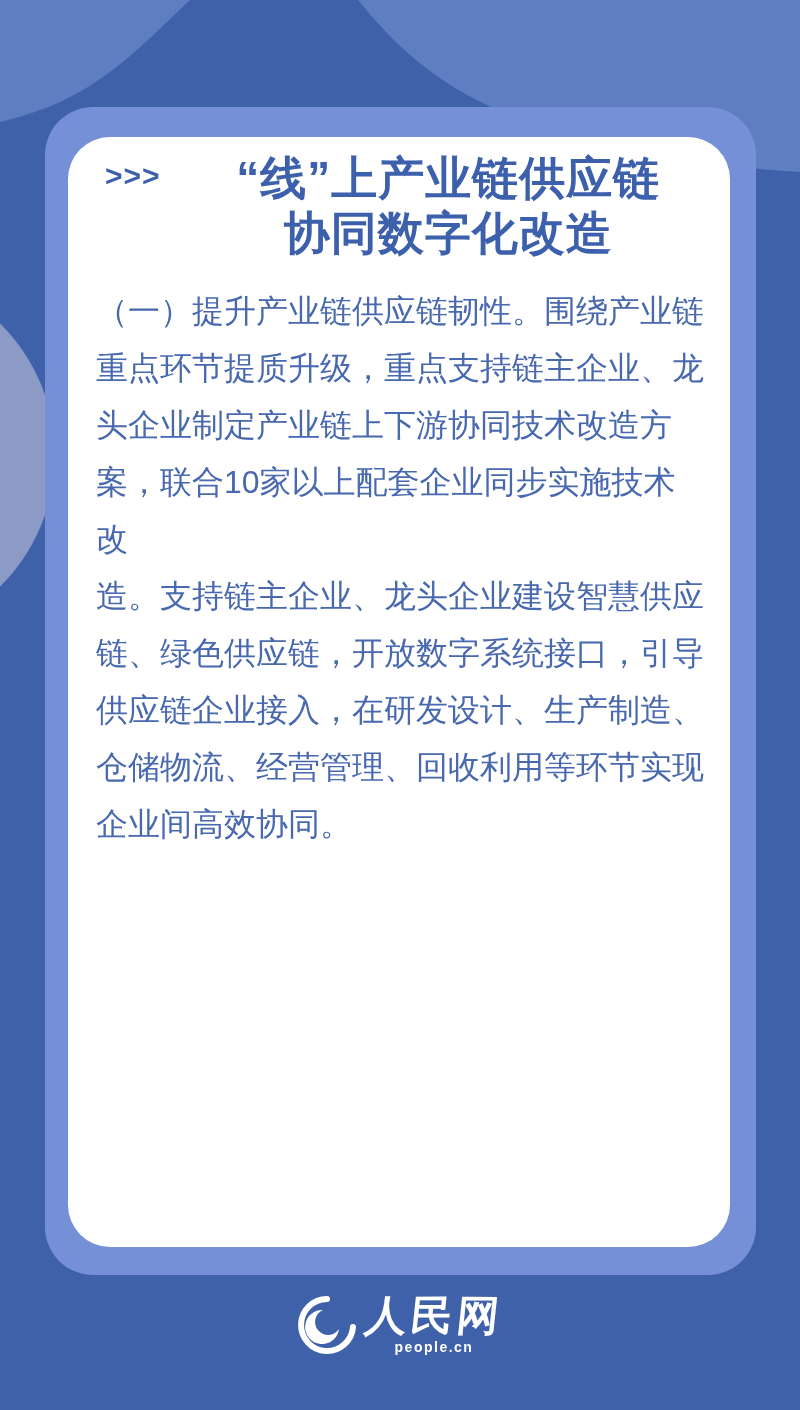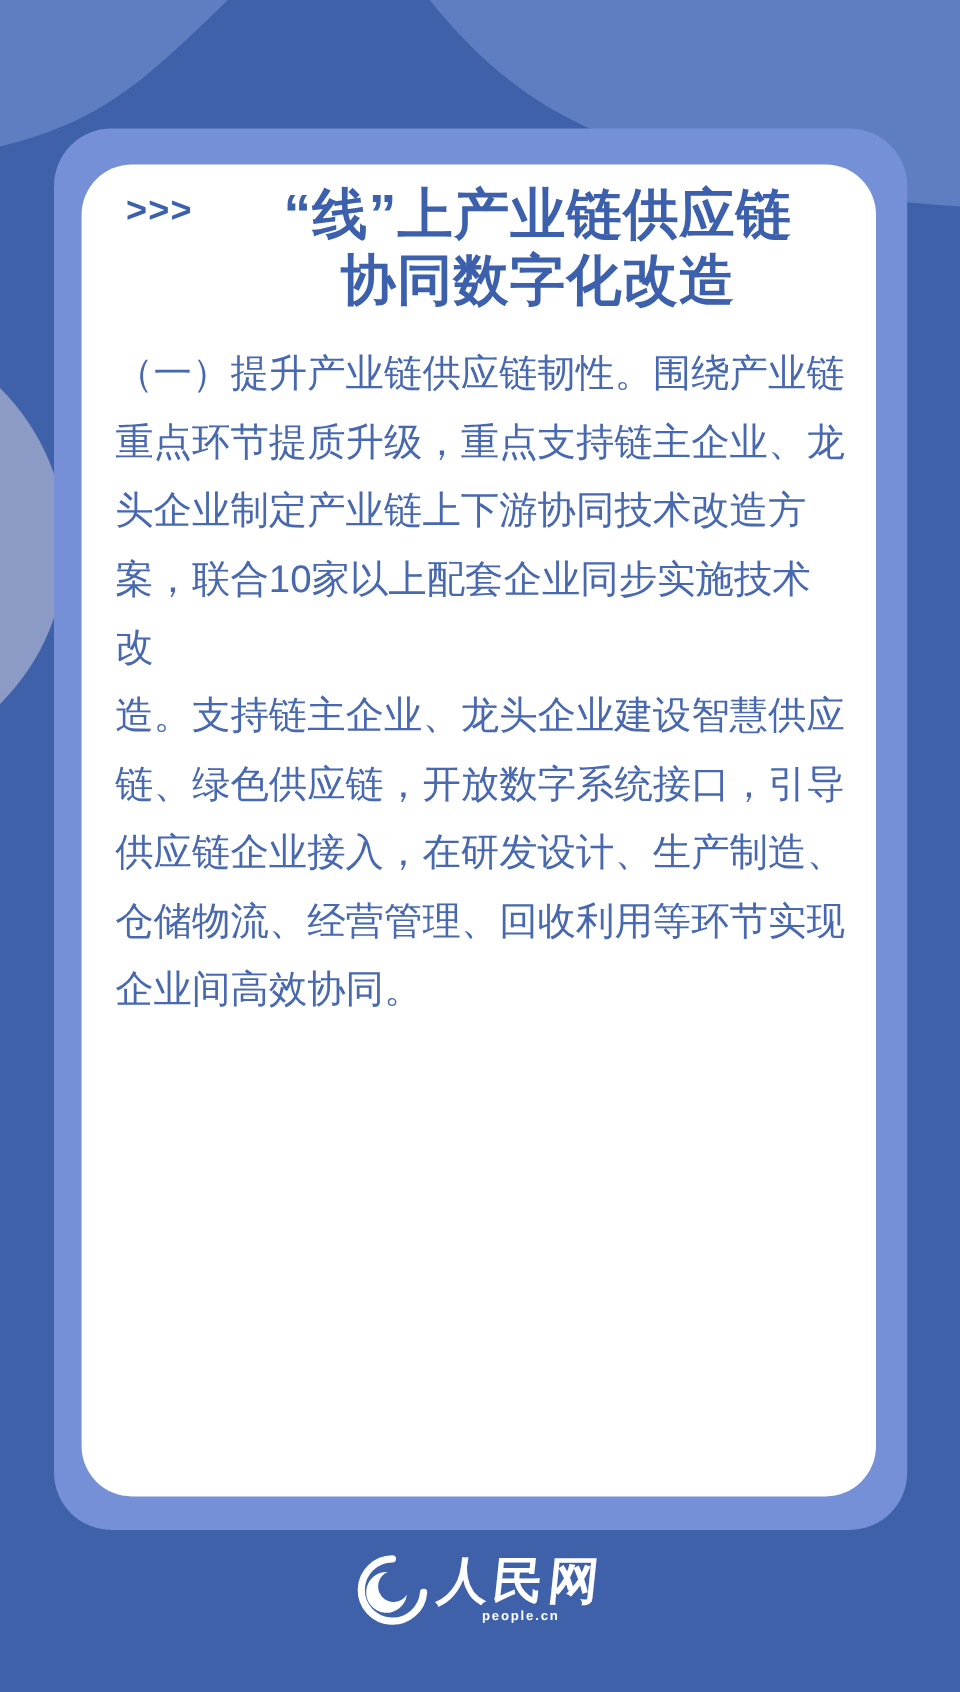--- a/index.html
+++ b/index.html
@@ -78,21 +78,21 @@
   .logo-icon{width:60px;height:60px;flex:0 0 auto;}
   .logo-text{margin-left:8px;}
   .logo-cn{
     font-size:42px;
     font-weight:800;
     line-height:42px;
     letter-spacing:4px;
     transform:skewX(-6deg);
   }
   .logo-en{
-    font-size:11px;
+    font-size:14px;
     font-weight:700;
     letter-spacing:1.5px;
     text-align:center;
     margin-top:2px;
   }
 </style>
 </head>
 <body>
 
 <div class="stage">

